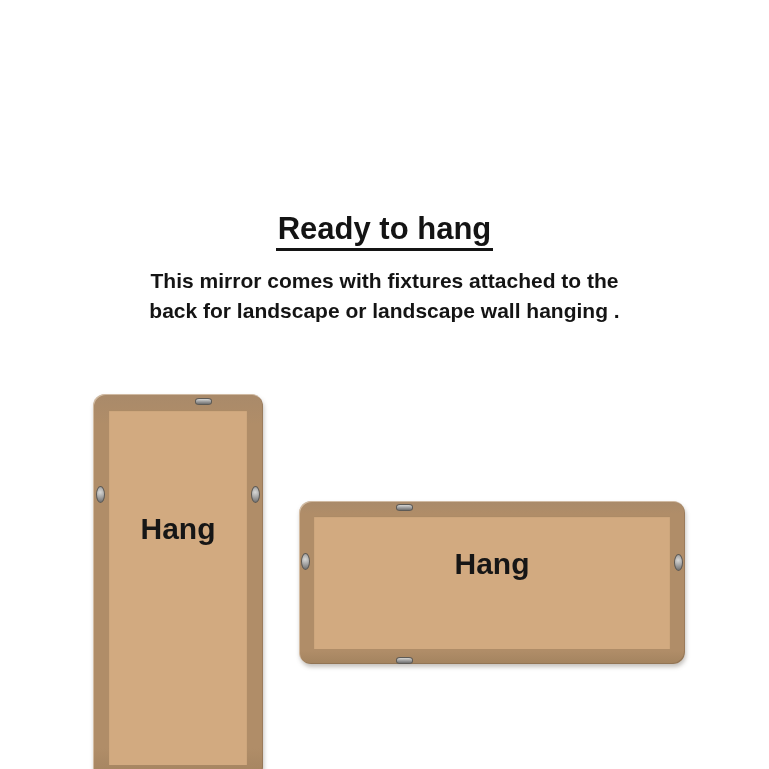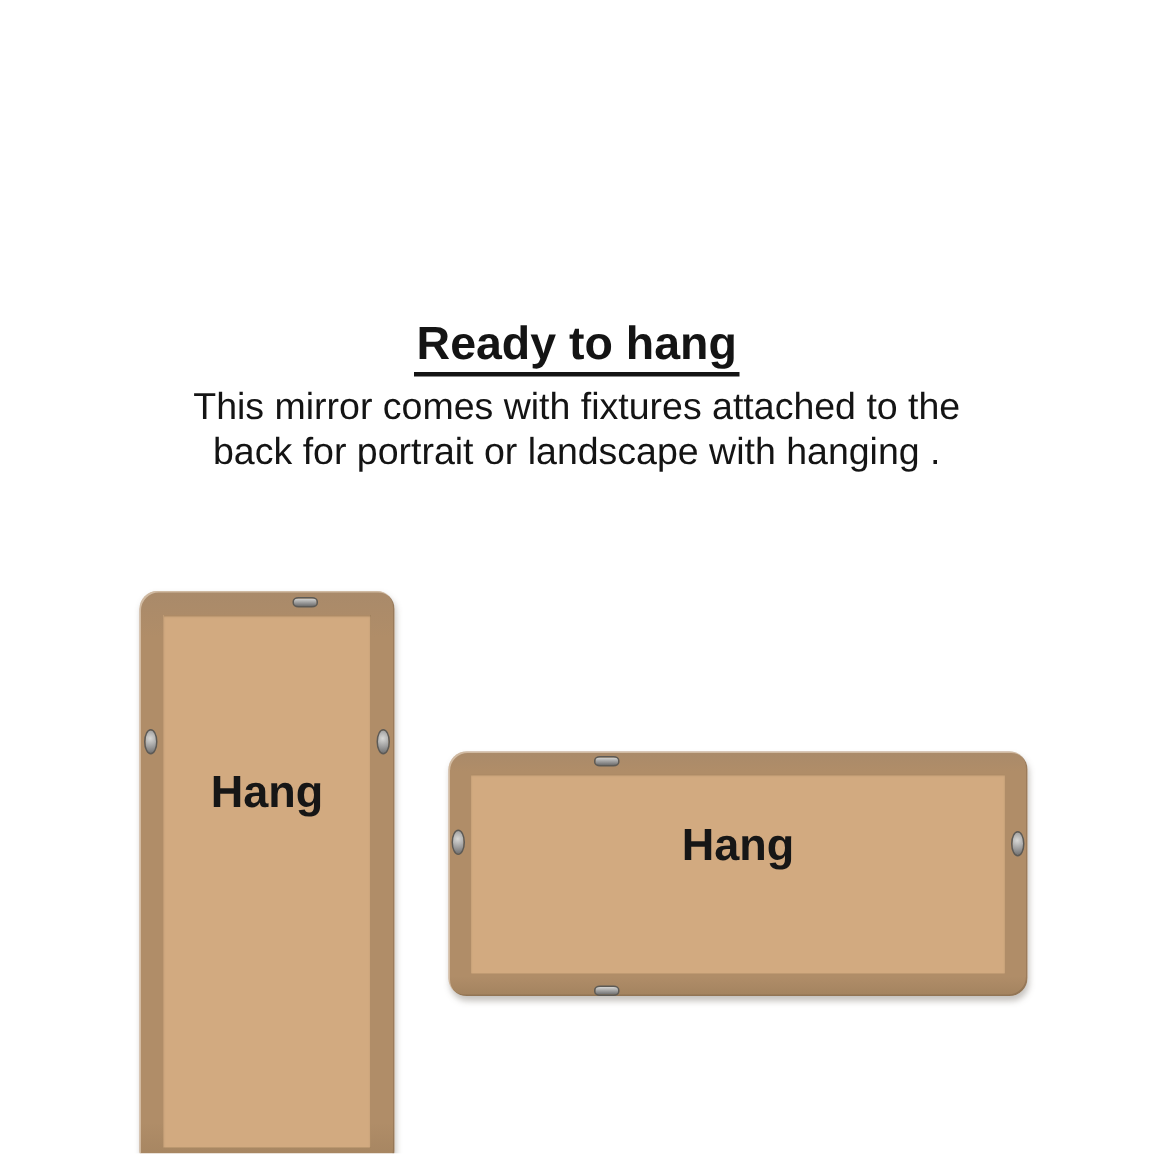--- a/index.html
+++ b/index.html
@@ -24,23 +24,23 @@
     display: inline-block;
     font-size: 31px;
     font-weight: 700;
     line-height: 34px;
     letter-spacing: 0px;
     border-bottom: 3px solid var(--text, #141414);
     padding: 0 2px 2px 2px;
     margin: 0 auto;
   }
   .subtitle {
-    margin-top: 5px;
-    font-size: 25px;
-    font-weight: 400;
+    margin-top: 15px;
+    font-size: 21px;
+    font-weight: 700;
     line-height: 30px;
   }
 
   
   .mirror {
     position: absolute;
     background: linear-gradient(180deg, #a98a6a 0%, var(--frame, #b08d68) 8%, var(--frame, #b08d68) 92%, #a3835f 100%);
     border-radius: 12px;
     box-shadow: 1px 3px 4px rgba(90, 80, 70, 0.35),
                 inset 1px 1px 0 rgba(255, 245, 230, 0.45),
@@ -104,21 +104,21 @@
 <body>
 
 <div class="canvas">
 
   <div class="header">
     <div>
       <span class="title">Ready to hang</span>
     </div>
     <div class="subtitle">
       <div>This mirror comes with fixtures attached to the</div>
-      <div>back for portrait or landscape with hanging .</div>
+      <div>back for landscape or landscape wall hanging .</div>
     </div>
   </div>
 
   <div class="mirror portrait">
     <span class="hanger top"></span>
     <span class="d-ring left"></span>
     <span class="d-ring right"></span>
     <span class="hanger bottom"></span>
     <div class="panel"></div>
     <div class="mirror-label">

